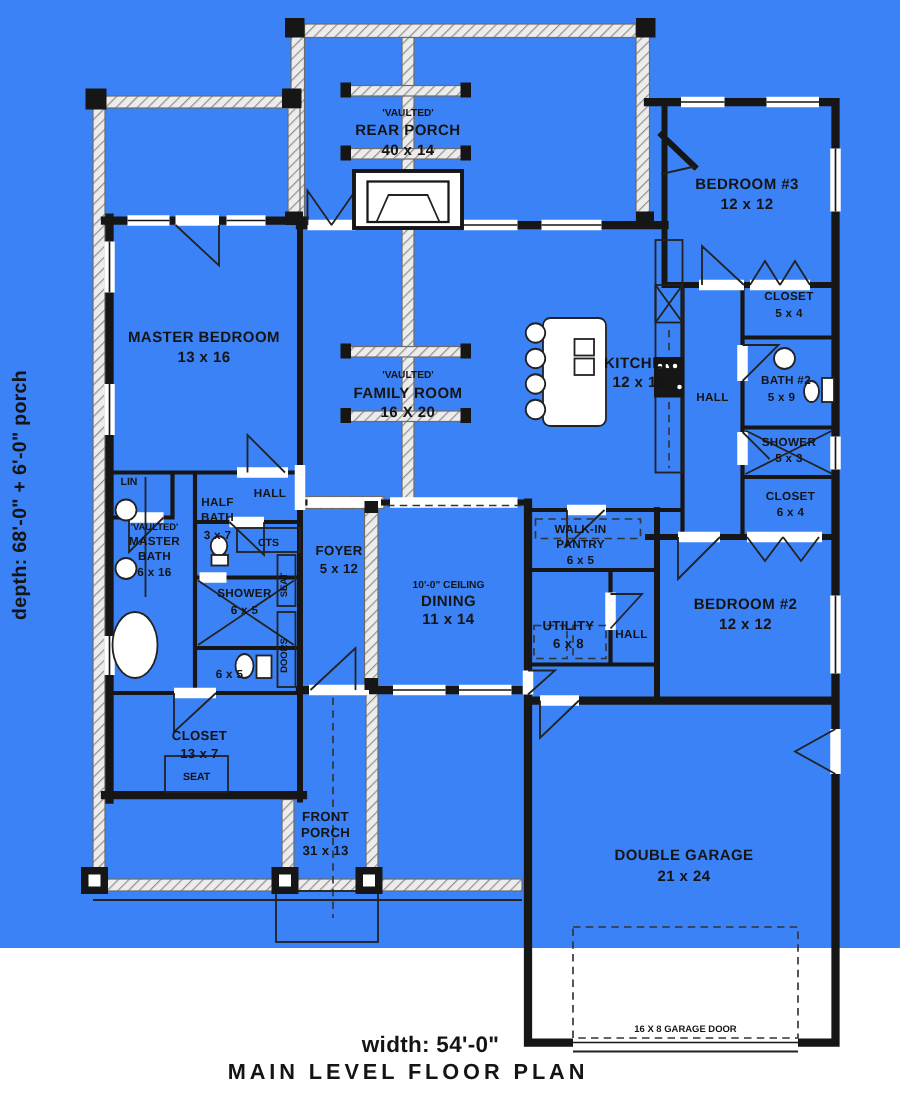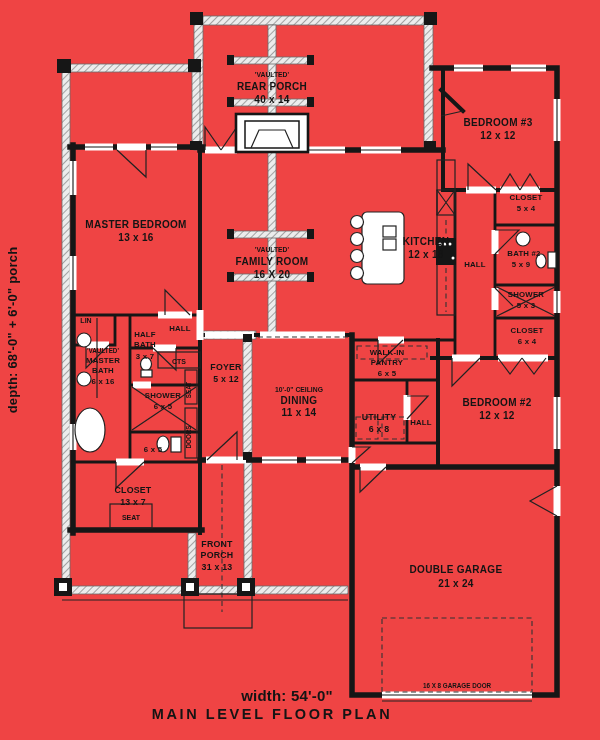--- a/index.html
+++ b/index.html
@@ -1,17 +1,17 @@
 <!DOCTYPE html>
 <html><head>
 <meta charset="utf-8">
 <style>
   html,body{margin:0;padding:0;background:#fff;}
   body{width:600px;height:740px;overflow:hidden;}
-  #plan-wrap{width:600px;height:740px;position:relative;background:#ef4444;}
+  #plan-wrap{width:600px;height:632px;position:relative;background:#3b82f6;}
   svg{display:block;}
   svg text{font-family:"Liberation Sans",sans-serif;font-weight:bold;fill:#141414;text-anchor:middle;}
   .n{font-size:10px;letter-spacing:.3px;}
   .n9{font-size:8.8px;letter-spacing:.2px;}
   .n8{font-size:7.8px;letter-spacing:.2px;}
   .sm{font-size:7px;}
   .tiny{font-size:6.3px;}
   .note{font-size:6.8px;}
   .big{font-size:15px;letter-spacing:.2px;}
   .axis{font-size:13px;letter-spacing:.2px;}

